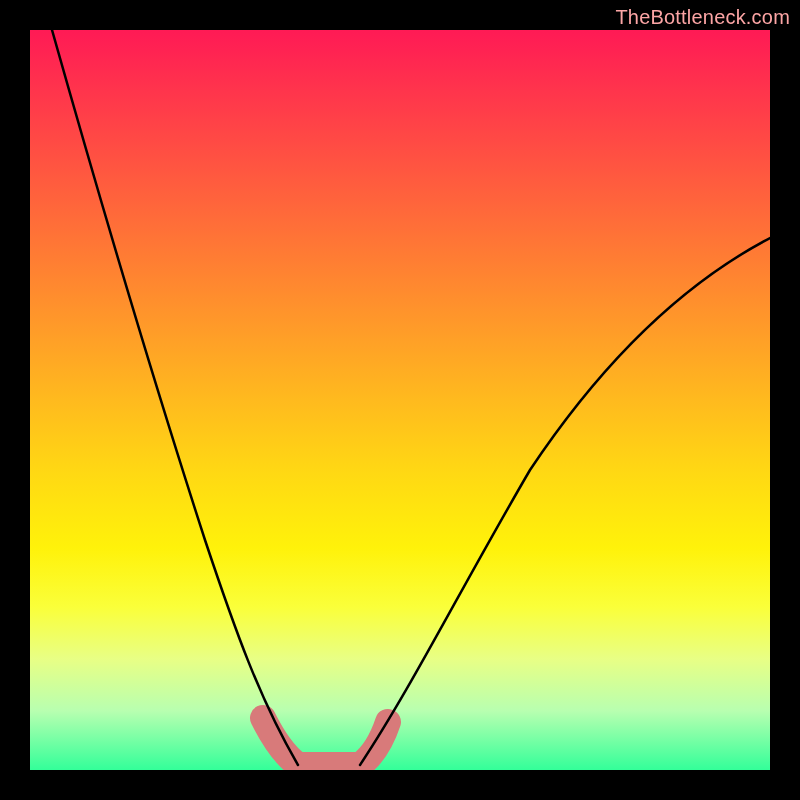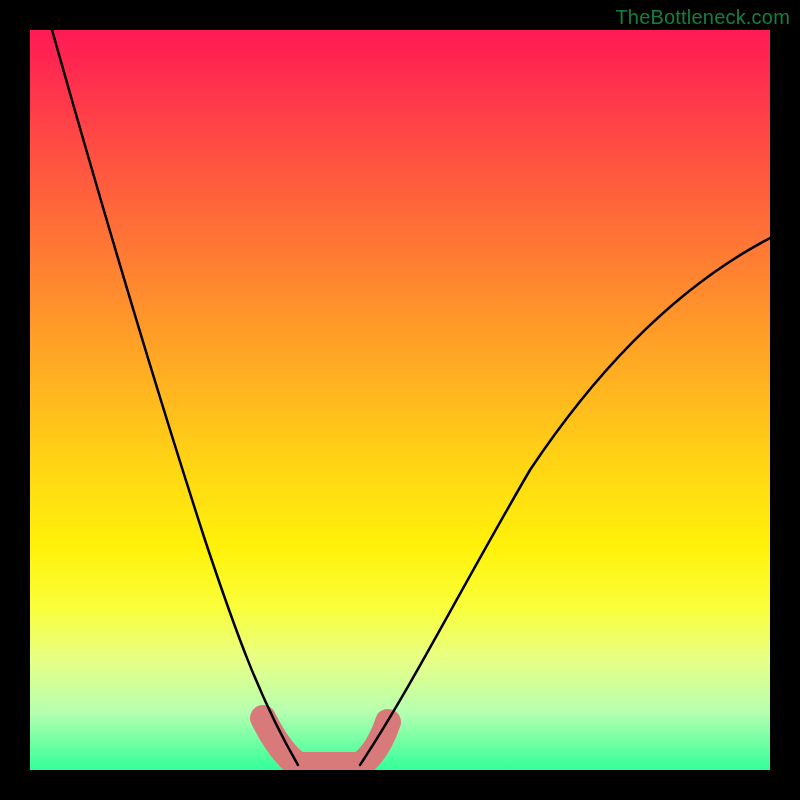--- a/index.html
+++ b/index.html
@@ -37,21 +37,21 @@
       #faff3a 78%,
       #e8ff85 85%,
       #b8ffb0 92%,
       #33ff99 100%
     );
   }
   .watermark {
     position: absolute;
     top: 6px;
     right: 10px;
-    color: #15803d;
+    color: #fca5a5;
     font-size: 20px;
     font-weight: 500;
     letter-spacing: 0.2px;
   }
   svg.curves {
     position: absolute;
     left: 0;
     top: 0;
   }
 </style>

